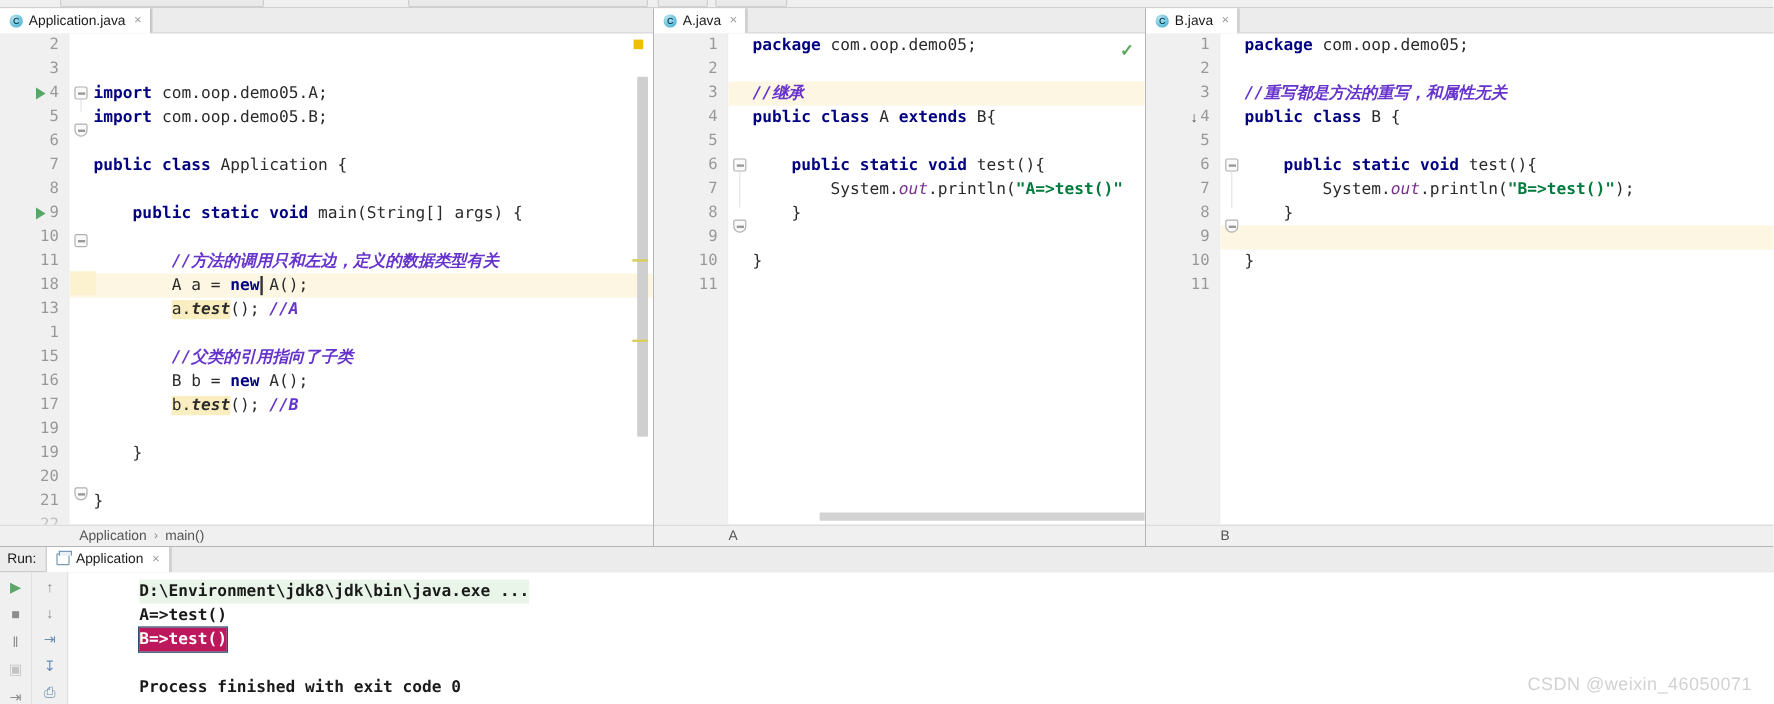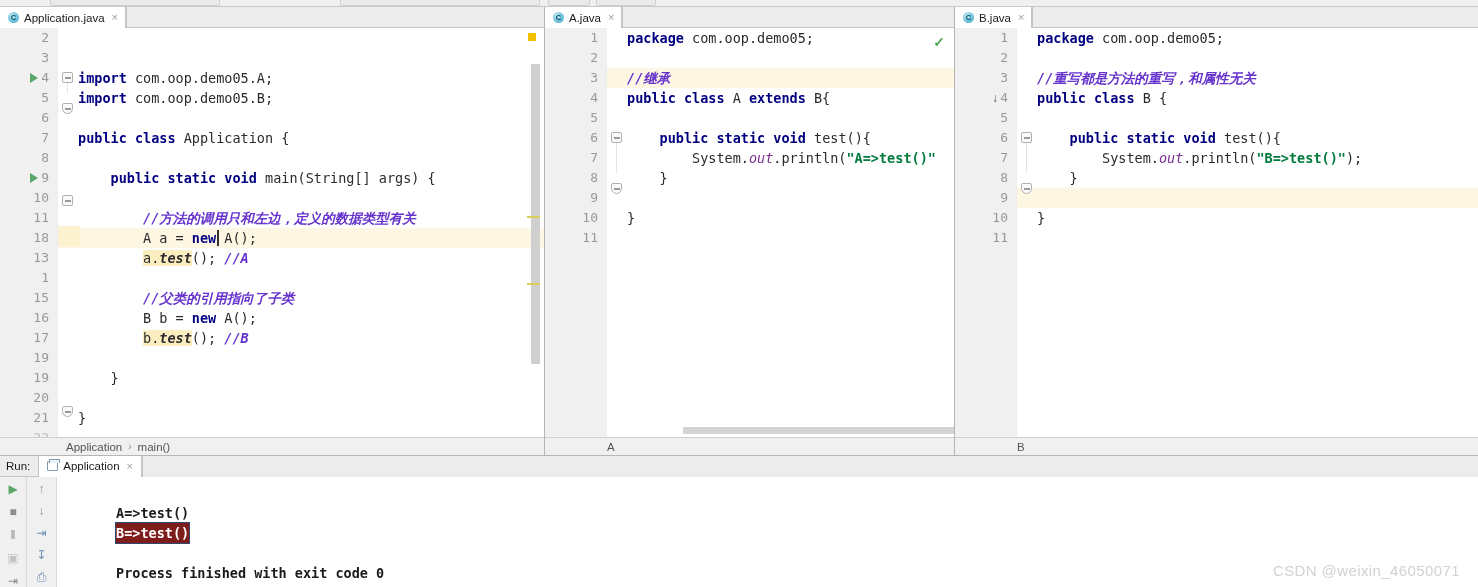--- a/index.html
+++ b/index.html
@@ -97,21 +97,21 @@
     display:flex; flex-direction:column; align-items:center; padding-top:4px; gap:8px; }
   .runtools2 { width:30px; background:#f0f0f0; border-right:1px solid #dcdcdc;
     display:flex; flex-direction:column; align-items:center; padding-top:4px; gap:7px; }
   .tbtn { width:17px; height:15px; display:flex; align-items:center; justify-content:center;
     font-size:12px; color:#8d8d8d; }
   .console { flex:1; position:relative; background:#ffffff; overflow:hidden; }
   .cline { position:absolute; left:59px; white-space:pre;
     font-family:"DejaVu Sans Mono", monospace; font-size:13.5px; line-height:20px; }
   .cmdline { background:#eaf5ea; color:#1a1a1a; font-weight:bold; }
   .outline { color:#1a1a1a; font-weight:bold; }
-  .selline { background:#7f1d1d; color:#ffffff; font-weight:bold;
+  .selline { background:#be185d; color:#ffffff; font-weight:bold;
     outline:1px solid #2e4a74; }
 
   .watermark { position:absolute; right:18px; bottom:8px; font-size:15px;
     color:#d2d2d2; letter-spacing:.4px; }
 
   
   .runtri { width:0; height:0; border-left:8px solid #59a869;
     border-top:5px solid transparent; border-bottom:5px solid transparent; }
   .fold { width:11px; height:11px; border:1px solid #b0b0b0; background:#fafafa;
     border-radius:2px; position:relative; }
@@ -360,20 +360,21 @@
 
       <div class="runtools2">
         <span class="tbtn">↑</span>
         <span class="tbtn">↓</span>
         <span class="tbtn" style="color:#6a8fb5;">⇥</span>
         <span class="tbtn" style="color:#6a8fb5;">↧</span>
         <span class="tbtn" style="color:#6a8fb5;">⎙</span>
       </div>
 
       <div class="console">
+        <div class="cline cmdline" style="top:6px;">D:\Environment\jdk8\jdk\bin\java.exe ...</div>
         <div class="cline outline" style="top:26px;">A=&gt;test()</div>
         <div class="cline selline" style="top:46px;">B=&gt;test()</div>
         <div class="cline outline" style="top:86px;">Process finished with exit code 0</div>
       </div>
     </div>
 
     <div class="watermark">CSDN @weixin_46050071</div>
   </div>
 
 </div>

